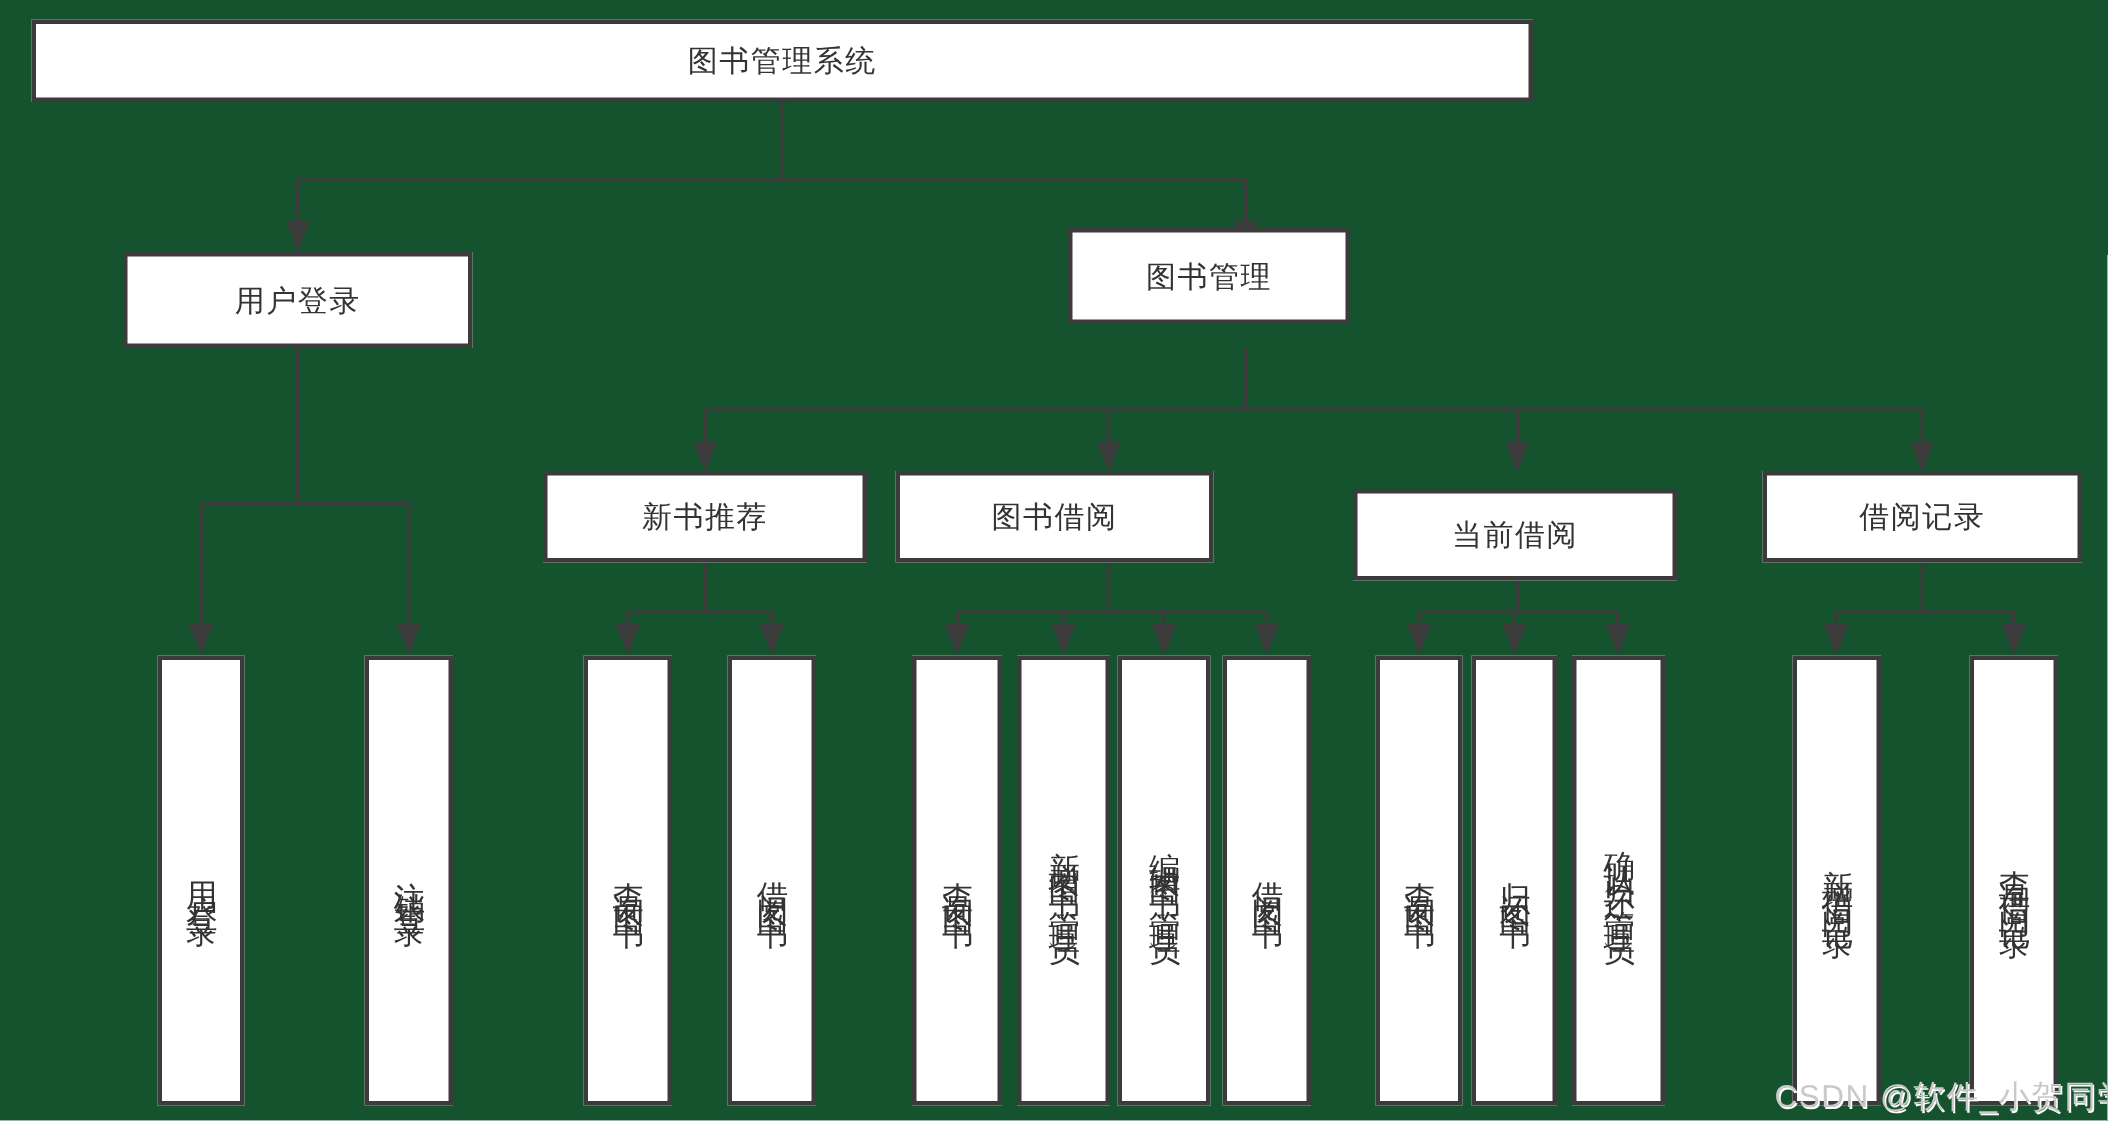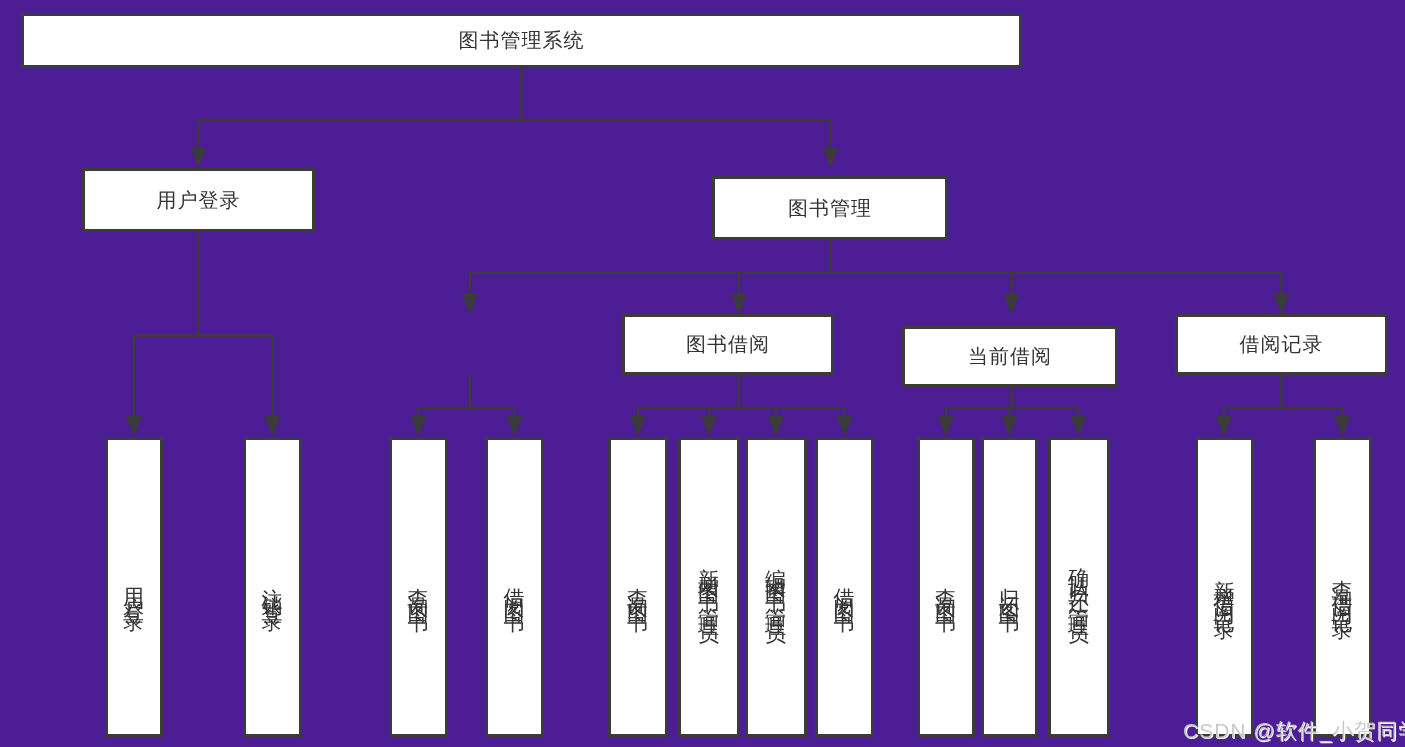--- a/index.html
+++ b/index.html
@@ -4,21 +4,21 @@
 <style>
   html, body {
     margin: 0;
     padding: 0;
     background: #ffffff;
   }
   .canvas {
     position: relative;
     width: 1405px;
     height: 747px;
-    background: #4c1d95;
+    background: #14532d;
     font-family: "Liberation Sans", sans-serif;
     overflow: hidden;
   }
   .connector-svg {
     position: absolute;
     left: 0;
     top: 0;
     width: 1405px;
     height: 747px;
     pointer-events: none;
@@ -104,23 +104,24 @@
       <polygon points="1070.5,416 1086.5,416 1078.5,437"></polygon>
 
       <polygon points="1216,416 1232,416 1224,437"></polygon>
       <polygon points="1334.5,416 1350.5,416 1342.5,437"></polygon>
     </g>
   </svg>
 
   <div class="node h-node" style="left:21px; top:13px; width:1001px; height:55px;">图书管理系统</div>
 
   <div class="node h-node" style="left:82px; top:168px; width:233px; height:64px;">用户登录</div>
-  <div class="node h-node" style="left:712px; top:176px; width:236px; height:64px;">图书管理</div>
+  <div class="node h-node" style="left:712px; top:152px; width:188px; height:64px;">图书管理</div>
 
-  <div class="node h-node" style="left:622px; top:314px; width:212px; height:61px;">图书借阅</div>
+  <div class="node h-node" style="left:362px; top:314px; width:216px; height:61px;">新书推荐</div>
+  <div class="node h-node" style="left:597px; top:314px; width:212px; height:61px;">图书借阅</div>
   <div class="node h-node" style="left:902px; top:314px; width:216px; height:61px;margin-top:12px;">当前借阅</div>
   <div class="node h-node" style="left:1175px; top:314px; width:213px; height:61px;">借阅记录</div>
 
   <div class="node v-node" style="left:105px; top:437px; width:58px; height:300px;">用户登录</div>
   <div class="node v-node" style="left:243px; top:437px; width:59px; height:300px;">注销登录</div>
 
   <div class="node v-node" style="left:389px; top:437px; width:59px; height:300px;">查询图书</div>
   <div class="node v-node" style="left:485px; top:437px; width:59px; height:300px;">借阅图书</div>
 
   <div class="node v-node" style="left:608px; top:437px; width:60px; height:300px;">查询图书</div>

